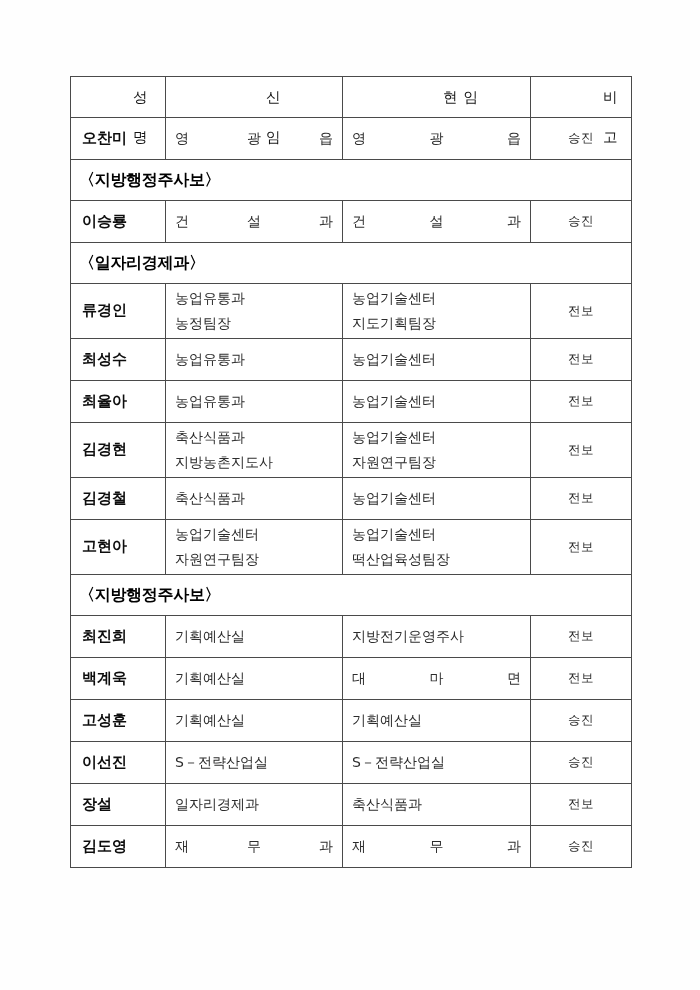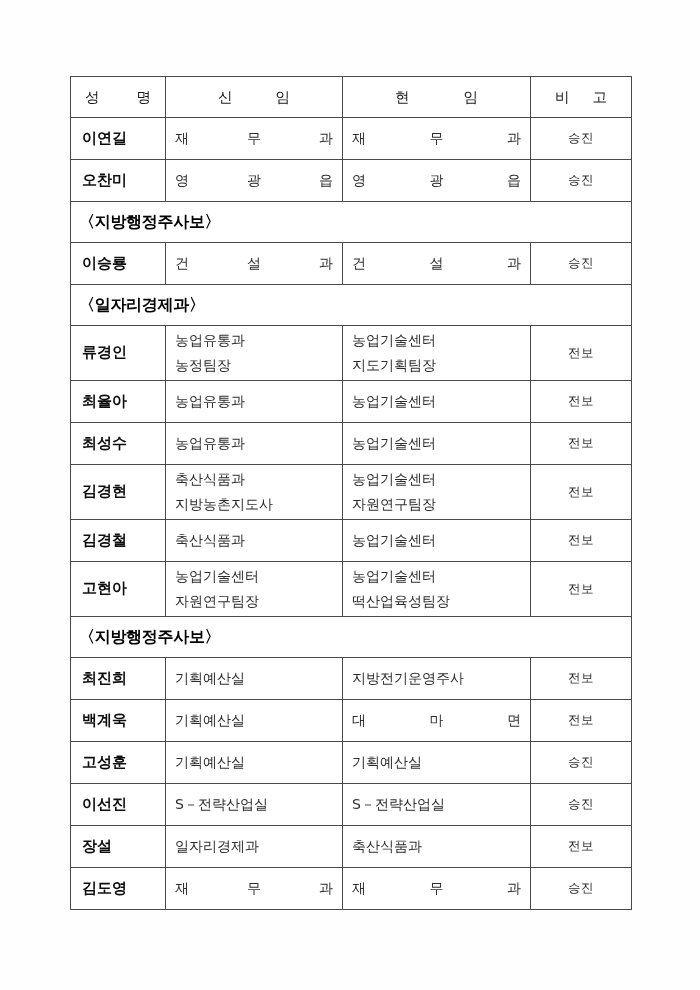--- a/index.html
+++ b/index.html
@@ -45,20 +45,21 @@
 
   
   col.c-name  { width: 95px; }
   col.c-new   { width: 177px; }
   col.c-cur   { width: 188px; }
   col.c-note  { width: 101px; }
 
   
   tr.head td {
     height: 40px;
+    padding-left: 48px;
   }
   .hcell {
     display: block;
     font-size: 14.5px;
     color: #151515;
     text-align: justify;
     text-align-last: justify;
     letter-spacing: 0;
     line-height: 40px;
     height: 40px;
@@ -144,38 +145,20 @@
             </td>
             <td>
               <span class="hcell post">현  임</span>
             </td>
             <td>
               <span class="hcell note">비  고</span>
             </td>
           </tr>
           <tr class="data one">
             <td>
-              <span class="namecell">이연길</span>
-            </td>
-            <td>
-              <span class="postcell">
-                <span class="ln">재  무  과</span>
-              </span>
-            </td>
-            <td>
-              <span class="postcell">
-                <span class="ln">재  무  과</span>
-              </span>
-            </td>
-            <td>
-              <span class="notecell">승진</span>
-            </td>
-          </tr>
-          <tr class="data one">
-            <td>
               <span class="namecell">오찬미</span>
             </td>
             <td>
               <span class="postcell">
                 <span class="ln">영  광  읍</span>
               </span>
             </td>
             <td>
               <span class="postcell">
                 <span class="ln">영  광  읍</span>
@@ -228,39 +211,39 @@
                 <span class="ln">농업기술센터</span>
                 <span class="ln">지도기획팀장</span>
               </span>
             </td>
             <td>
               <span class="notecell">전보</span>
             </td>
           </tr>
           <tr class="data one">
             <td>
+              <span class="namecell">최성수</span>
+            </td>
+            <td>
+              <span class="postcell">
+                <span class="ln">농업유통과</span>
+              </span>
+            </td>
+            <td>
+              <span class="postcell">
+                <span class="ln">농업기술센터</span>
+              </span>
+            </td>
+            <td>
+              <span class="notecell">전보</span>
+            </td>
+          </tr>
+          <tr class="data one">
+            <td>
               <span class="namecell">최율아</span>
-            </td>
-            <td>
-              <span class="postcell">
-                <span class="ln">농업유통과</span>
-              </span>
-            </td>
-            <td>
-              <span class="postcell">
-                <span class="ln">농업기술센터</span>
-              </span>
-            </td>
-            <td>
-              <span class="notecell">전보</span>
-            </td>
-          </tr>
-          <tr class="data one">
-            <td>
-              <span class="namecell">최성수</span>
             </td>
             <td>
               <span class="postcell">
                 <span class="ln">농업유통과</span>
               </span>
             </td>
             <td>
               <span class="postcell">
                 <span class="ln">농업기술센터</span>
               </span>

